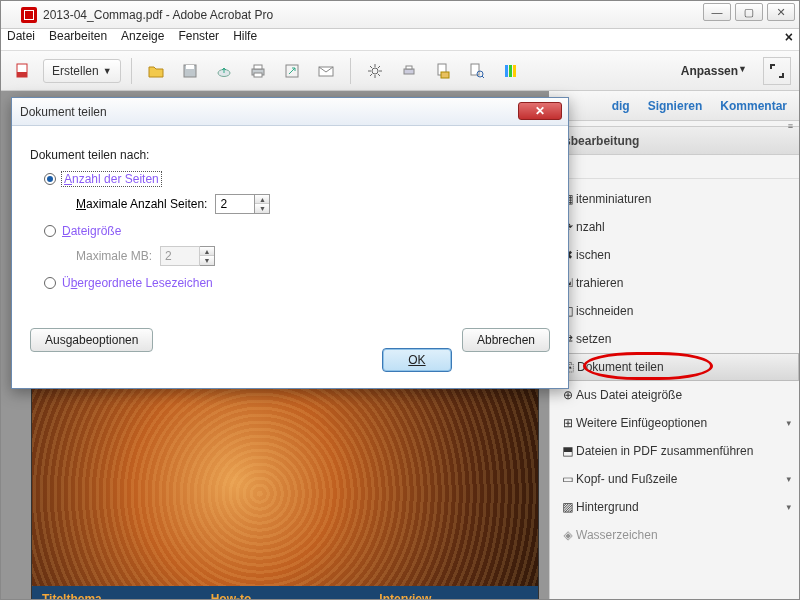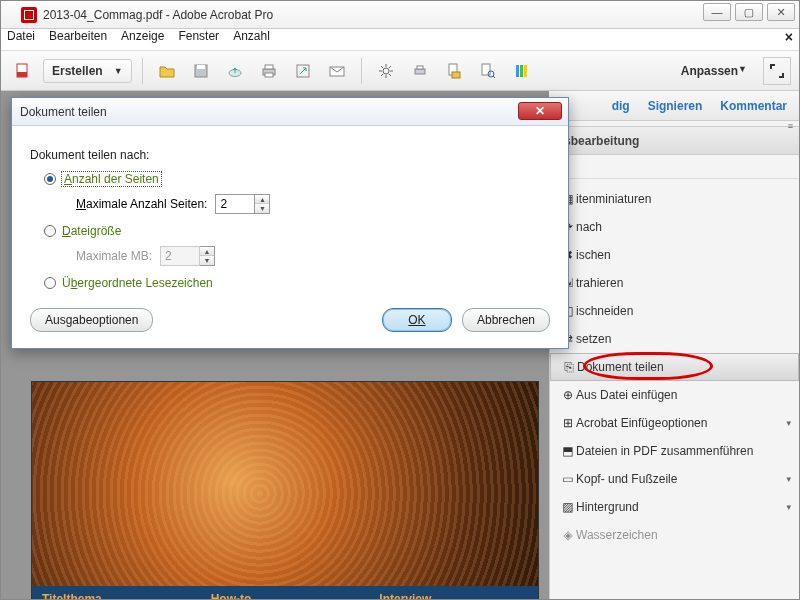--- a/index.html
+++ b/index.html
@@ -16,21 +16,21 @@
 
   
   .menubar { height:22px; background:#fff; border-bottom:1px solid #ddd; display:flex; align-items:flex-start; padding:0 6px; gap:14px;}
   .menubar span{ color:#222; cursor:default;}
   .menubar .mclose{ margin-left:auto; font-weight:bold; font-size:14px;}
 
   
   .toolbar { height:40px; background:linear-gradient(#fbfbfb,#ececec); border-bottom:1px solid #ccc; display:flex; align-items:center; padding:0 8px; gap:6px;}
   .tbtn { width:28px; height:28px; border:1px solid transparent; border-radius:3px; display:flex; align-items:center; justify-content:center;}
   .tbtn svg{width:18px;height:18px;}
-  .erstellen { display:flex; align-items:center; gap:11px; padding:4px 8px; border:1px solid #ccc; border-radius:3px; background:linear-gradient(#fff,#eee); font-weight:bold; color:#333;}
+  .erstellen { display:flex; align-items:center; gap:4px; padding:4px 8px; border:1px solid #ccc; border-radius:3px; background:linear-gradient(#fff,#eee); font-weight:normal; color:#333;}
   .erstellen .dd{font-size:9px;}
   .sep{ width:1px; height:26px; background:#ccc; margin:0 4px;}
   .anpassen{ margin-left:auto; display:flex; color:#333; font-weight:bold;}
   .expand{ width:28px; height:28px; border:1px solid #ccc; display:flex;align-items:center;justify-content:center; margin-left:10px;}
 
   
   .sidetabs{ position:absolute; top:90px; right:0; height:30px; display:flex; align-items:center; gap:18px; padding:0 12px; background:linear-gradient(#f8f8f8,#e8e8e8); border-bottom:1px solid #ccc; width:250px; justify-content:flex-end;}
   .sidetabs span{ color:#2a74c0; font-weight:bold; cursor:pointer;}
   .sidetabs .partial{ color:#2a74c0;margin-left:20px; }
 
@@ -53,32 +53,32 @@
   .ritem.sel{ background:linear-gradient(#f0f0f0,#d8d8d8); border:1px solid #bbb;}
   .ring{ position:absolute; width:130px; height:28px; border:3px solid #d00; border-radius:50%/60%; left:32px; top:-2px; pointer-events:none;}
   .dialog{ position:absolute; left:10px; top:96px; width:558px; background:#fff; border:1px solid #6a8ab0; box-shadow:0 4px 14px rgba(0,0,0,.35);}
   .dlg-title{ height:28px; background:linear-gradient(#fdfdfd,#e8eef6); border-bottom:1px solid #c6d2e0; display:flex; align-items:center; padding:0 8px; color:#333;}
   .dlg-close{ position:absolute; right:6px; top:4px; width:44px; height:18px; background:linear-gradient(#e27070,#c23030); border:1px solid #902020; border-radius:3px; display:flex; align-items:center; justify-content:center; color:#fff; font-weight:bold;}
   .dlg-body{ padding:22px 18px 16px;}
   .group-label{ margin-bottom:10px; color:#222;}
   .radio-row{ display:flex; align-items:center; gap:6px; margin:8px 0 8px 14px;}
   .radio{ width:12px; height:12px; border:1px solid #666; border-radius:50%; display:inline-flex; align-items:center; justify-content:center;}
   .radio.checked::after{content:""; width:6px; height:6px; background:#1a5da8; border-radius:50%;}
-  .radio-label{ color:#4d7c0f;}
+  .radio-label{ color:#8b5cf6;}
   .radio-label.sel{ outline:1px dotted #555; padding:0 2px;}
   .field-row{ display:flex; align-items:center; gap:8px; margin:6px 0 10px 46px;}
   .field-row.dis{ color:#999;}
   .spinner{ display:flex;}
   .spinner input{ width:40px; height:20px; border:1px solid #999; padding:0 4px;}
   .spinner.dis input{ background:#f4f4f4; color:#999; border-color:#ccc;}
   .spin-btns{ display:flex; flex-direction:column; border:1px solid #999; border-left:none;}
   .spin-btns div{ width:14px; height:9px; font-size:7px; display:flex; align-items:center; justify-content:center; background:linear-gradient(#fff,#e4e4e4); border-bottom:1px solid #ccc; color:#555;}
   .spin-btns div:last-child{border-bottom:none;}
   .dlg-buttons{ display:flex; gap:10px; margin-top:18px; align-items:center;}
-  .btn{ height:24px; padding:0 14px; border:1px solid #9aa; background:linear-gradient(#fdfdfd,#e6e6e6); border-radius:11px; display:flex; align-items:center; cursor:pointer; color:#222;}
+  .btn{ height:24px; padding:0 14px; border:1px solid #9aa; background:linear-gradient(#fdfdfd,#e6e6e6); border-radius:4px; display:flex; align-items:center; cursor:pointer; color:#222;}
   .btn.primary{ border:1px solid #3b79b6; background:linear-gradient(#dff0fb,#bfe0f6); box-shadow:inset 0 0 0 1px #8fc2e8; font-weight:normal;}
   .spacer{flex:1;}
   .underl{ text-decoration: underline; text-decoration-color: inherit; text-underline-offset:1px;}
 
 </style>
 </head>
 <body>
 
 <div class="titlebar">
   <div class="app-icon"></div>
@@ -88,21 +88,21 @@
     <div class="winbtn">▢</div>
     <div class="winbtn close">✕</div>
   </div>
 </div>
 
 <div class="menubar">
   <span>Datei</span>
   <span>Bearbeiten</span>
   <span>Anzeige</span>
   <span>Fenster</span>
-  <span>Anzahl</span>
+  <span>Hilfe</span>
   <span class="mclose">×</span>
 </div>
 
 <div class="toolbar">
   <div class="tbtn">
       <svg viewBox="0 0 18 18">
         <rect x="3" y="2" width="10" height="13" fill="#fff" stroke="#c33"></rect>
         <rect x="3" y="10" width="10" height="5" fill="#c33"></rect>
       </svg>
     </div>
@@ -218,21 +218,21 @@
   <div style="height:6px; border-bottom:1px solid #ccc; text-align:right; padding-right:6px; font-size:9px; color:#666;">≡</div>
   <div class="head">▾ <span style="">sbearbeitung</span></div>
   <div class="sub"></div>
   <div class="rlist">
     <div class="ritem">
         <span class="ricon">▦</span>
         <span>itenminiaturen</span>
       </div>
     <div class="ritem">
         <span class="ricon">⟳</span>
-        <span>nach</span>
+        <span>nzahl</span>
       </div>
     <div class="ritem">
         <span class="ricon">✖</span>
         <span>ischen</span>
       </div>
     <div class="ritem">
         <span class="ricon">⇲</span>
         <span>trahieren</span>
       </div>
     <div class="ritem">
@@ -243,25 +243,25 @@
         <span class="ricon">⇄</span>
         <span>setzen</span>
       </div>
     <div class="ritem sel" style="position:relative;">
       <span class="ricon">⎘</span>
         <span>Dokument teilen</span>
       <div class="ring"></div>
     </div>
     <div class="ritem">
         <span class="ricon">⊕</span>
-        <span>Aus Datei einfügen</span>
+        <span>Aus Datei ateigröße</span>
       </div>
     <div class="ritem">
         <span class="ricon">⊞</span>
-        <span>Acrobat Einfügeoptionen</span>
+        <span>Weitere Einfügeoptionen</span>
         <span class="arrow">▾</span>
       </div>
     <div class="ritem">
         <span class="ricon">⬒</span>
         <span>Dateien in PDF zusammenführen</span>
       </div>
     <div class="ritem">
         <span class="ricon">▭</span>
         <span>Kopf- und Fußzeile</span>
         <span class="arrow">▾</span>
@@ -319,21 +319,21 @@
     <div class="radio-row">
       <span class="radio"></span>
       <span class="radio-label">Ü<span class="underl">b</span>ergeordnete Lesezeichen</span>
     </div>
 
     <div class="dlg-buttons">
       <div class="btn">
           <span>Ausgabeoptionen</span>
         </div>
       <div class="spacer"></div>
-      <div class="btn primary" style="min-width:70px; justify-content:center;">
+      <div class="btn primary" style="min-width:70px; justify-content:center;margin-top:40px;">
           <span class="underl">OK</span>
         </div>
       <div class="btn">
           <span>Abbrechen</span>
         </div>
     </div>
   </div>
 </div>
 
 </body></html>

